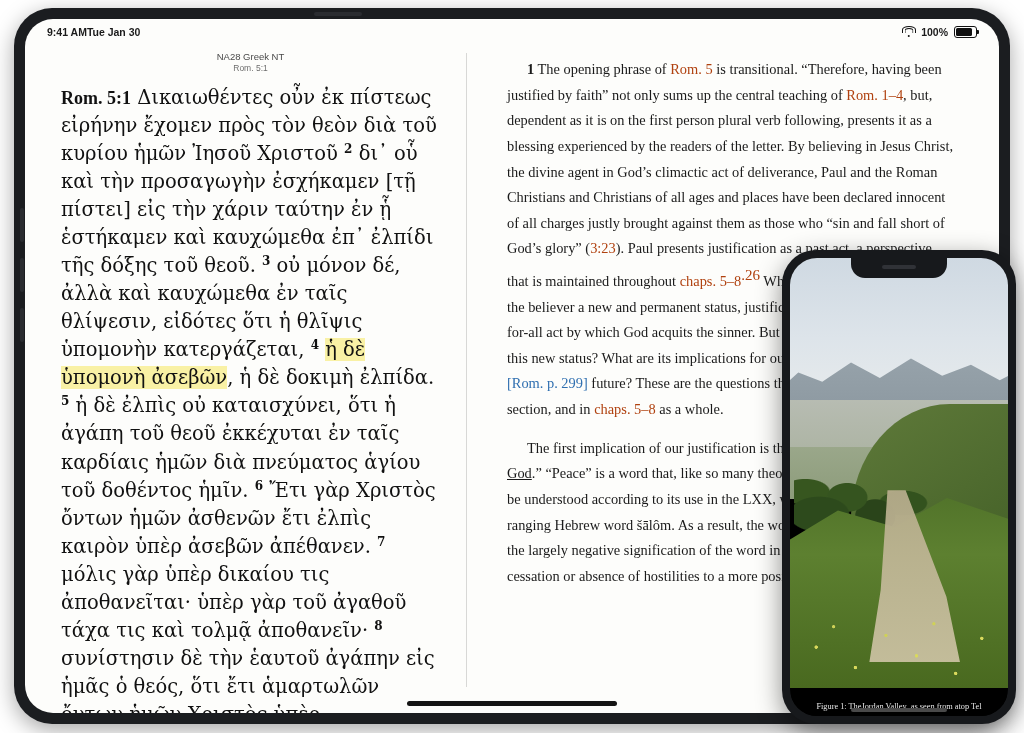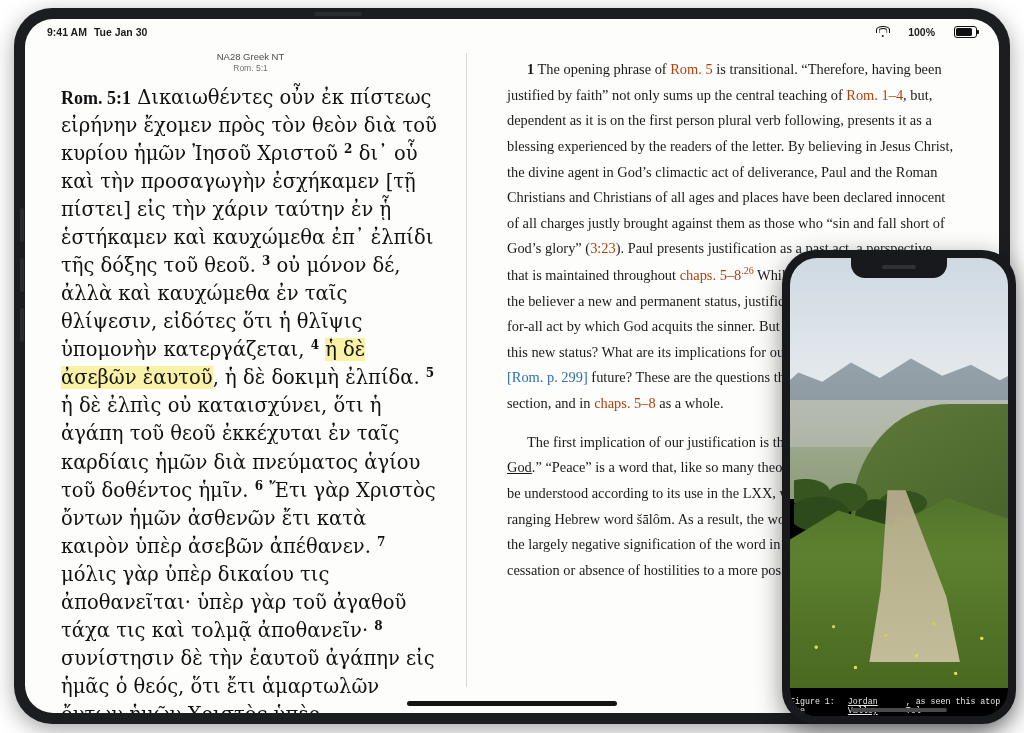--- a/index.html
+++ b/index.html
@@ -23,22 +23,22 @@
   .v2{left:6px;top:250px;width:4px;height:34px;}
   .v3{left:6px;top:300px;width:4px;height:34px;}
   .pwr{left:300px;top:4px;width:48px;height:4px;}
 
   
   .status{
     position:absolute;left:0;top:0;width:974px;height:26px;
     display:flex;align-items:center;justify-content:space-between;
     font-size:10.5px;color:#1b1b1b;padding:0 22px;box-sizing:border-box;
   }
-  .status-left{display:flex;gap:7px;align-items:center;font-weight:600;}
-  .status-right{display:flex;gap:19px;align-items:center;font-weight:600;}
+  .status-left{display:flex;gap:0;align-items:center;font-weight:600;}
+  .status-right{display:flex;gap:6px;align-items:center;font-weight:600;}
   .wifi-ico{display:inline-block;width:13px;height:10px;position:relative;}
   .wifi-ico i{position:absolute;display:block;border:1.3px solid #111;border-bottom:none;border-radius:50% 50% 0 0;left:50%;transform:translateX(-50%);}
   .wifi-ico i:nth-child(1){width:12px;height:6px;bottom:4px;}
   .wifi-ico i:nth-child(2){width:7px;height:4px;bottom:4px;}
   .wifi-ico i:nth-child(3){width:2.5px;height:2.5px;bottom:0;border:none;background:#111;border-radius:50%;}
   .batt{display:inline-block;width:21px;height:10px;border:1.2px solid #111;border-radius:3px;position:relative;}
   .batt:after{content:"";position:absolute;right:-3px;top:3px;width:1.6px;height:4px;background:#111;border-radius:0 1px 1px 0;}
   .batt i{position:absolute;left:1.3px;top:1.3px;bottom:1.3px;width:16px;background:#111;border-radius:1.5px;display:block;}
 
   
@@ -64,21 +64,21 @@
 
   
   .comm{
     font-family:"Liberation Serif",serif;
     font-size:14.4px;line-height:1.78;color:#1a1a1a;margin-top:12px;text-align:left;
   }
   .comm p{margin:0 0 13px 0;}
   .comm .indent{text-indent:20px;}
   .lnk{color:#b0410f;}
   .lnk-b{color:#2f6fb0;text-align:right;}
-  .sup{font-size:10px;vertical-align:super;color:#b0410f;text-align:center;}
+  .sup{font-size:15px;vertical-align:super;color:#b0410f;text-align:center;}
   .sup-d{font-size:9.5px;vertical-align:super;color:#1a1a1a;}
   .vb{font-weight:bold;}
   .uline{text-decoration:underline;}
 
   
   .home-ind{
     position:absolute;left:50%;transform:translateX(-50%);bottom:7px;
     width:210px;height:5px;background:#141414;border-radius:3px;
   }
 
@@ -94,21 +94,21 @@
   }
   .notch{
     position:absolute;left:50%;transform:translateX(-50%);top:0;
     width:96px;height:20px;background:#17191c;border-radius:0 0 14px 14px;z-index:5;
   }
   .notch .spk{position:absolute;left:50%;transform:translateX(-50%);top:7px;width:34px;height:4px;background:#303237;border-radius:3px;}
   .photo{position:absolute;left:0;top:0;width:218px;height:430px;overflow:hidden;}
   .caption{
     position:absolute;left:0;bottom:0;width:218px;height:20px;background:#000;
     color:#e8e8e8;font-size:8.3px;display:flex;align-items:center;justify-content:center;
-    font-family:Liberation Mono, monospace;
+    font-family:Liberation Serif, serif;
   }
   .caption .u{text-decoration:underline;}
   .iphone-home{
     position:absolute;left:50%;transform:translateX(-50%);bottom:4px;
     width:96px;height:4px;background:#4a4a4a;border-radius:3px;z-index:6;
   }
 
   
   .sky{position:absolute;left:0;top:0;width:100%;height:34%;
     background:linear-gradient(#cfd9e2 0%,#dde4ea 55%,#e7ebec 100%);}
@@ -185,25 +185,25 @@
           </div>
 
           <div class="greek">
             <span class="ref">Rom. 5:1</span>
             <span>Δικαιωθέντες οὖν ἐκ πίστεως εἰρήνην ἔχομεν πρὸς τὸν θεὸν διὰ τοῦ κυρίου ἡμῶν Ἰησοῦ Χριστοῦ</span>
             <span class="vnum">2</span>
             <span>δι᾽ οὗ καὶ τὴν προσαγωγὴν ἐσχήκαμεν [τῇ πίστει] εἰς τὴν χάριν ταύτην ἐν ᾗ ἑστήκαμεν καὶ καυχώμεθα ἐπ᾽ ἐλπίδι τῆς δόξης τοῦ θεοῦ.</span>
             <span class="vnum">3</span>
             <span>οὐ μόνον δέ, ἀλλὰ καὶ καυχώμεθα ἐν ταῖς θλίψεσιν, εἰδότες ὅτι ἡ θλῖψις ὑπομονὴν κατεργάζεται,</span>
             <span class="vnum">4</span>
-            <span class="hl">ἡ δὲ <span>ἀσεβῶν</span> <span>ἑαυτοῦ</span></span><span>, ἡ δὲ δοκιμὴ ἐλπίδα.</span>
+            <span class="hl">ἡ δὲ <span>ὑπομονὴ</span> <span>ἀσεβῶν</span></span><span>, ἡ δὲ δοκιμὴ ἐλπίδα.</span>
             <span class="vnum">5</span>
             <span>ἡ δὲ ἐλπὶς οὐ καταισχύνει, ὅτι ἡ ἀγάπη τοῦ θεοῦ ἐκκέχυται ἐν ταῖς καρδίαις ἡμῶν διὰ πνεύματος ἁγίου τοῦ δοθέντος ἡμῖν.</span>
             <span class="vnum">6</span>
-            <span>Ἔτι γὰρ Χριστὸς ὄντων ἡμῶν ἀσθενῶν ἔτι κατὰ καιρὸν ὑπὲρ ἀσεβῶν ἀπέθανεν.</span>
+            <span>Ἔτι γὰρ Χριστὸς ὄντων ἡμῶν ἀσθενῶν ἔτι ἐλπὶς καιρὸν ὑπὲρ ἀσεβῶν ἀπέθανεν.</span>
             <span class="vnum">7</span>
             <span>μόλις γὰρ ὑπὲρ δικαίου τις ἀποθανεῖται· ὑπὲρ γὰρ τοῦ ἀγαθοῦ τάχα τις καὶ τολμᾷ ἀποθανεῖν·</span>
             <span class="vnum">8</span>
             <span>συνίστησιν δὲ τὴν ἑαυτοῦ ἀγάπην εἰς ἡμᾶς ὁ θεός, ὅτι ἔτι ἁμαρτωλῶν ὄντων ἡμῶν Χριστὸς ὑπὲρ</span>
           </div>
         </div>
 
         <div class="divider"></div>
 
         <div class="pane pane-right">
@@ -239,20 +239,20 @@
         <div class="hill-r"></div>
         <div class="trees"></div>
         <div class="grass"></div>
         <div class="path"></div>
         <div class="flowers"></div>
       </div>
 
       <div class="caption">
         <span>Figure 1: The </span>
           <span class="u">Jordan Valley</span>
-          <span>, as seen this atop Tel</span>
+          <span>, as seen from atop Tel</span>
       </div>
 
       <div class="iphone-home"></div>
     </div>
   </div>
 
 </div>
 
 </body></html>

